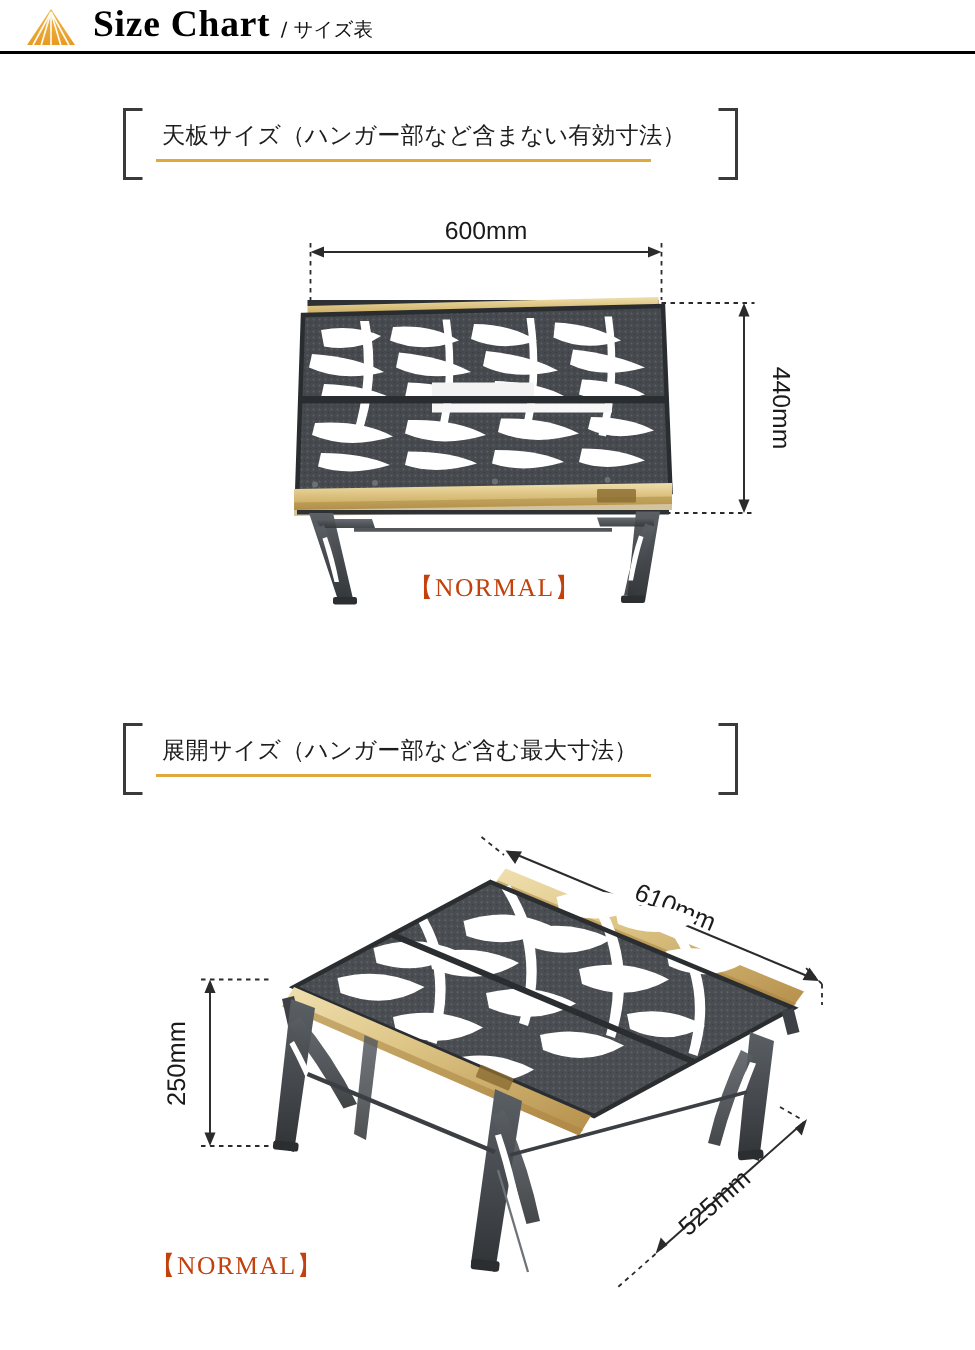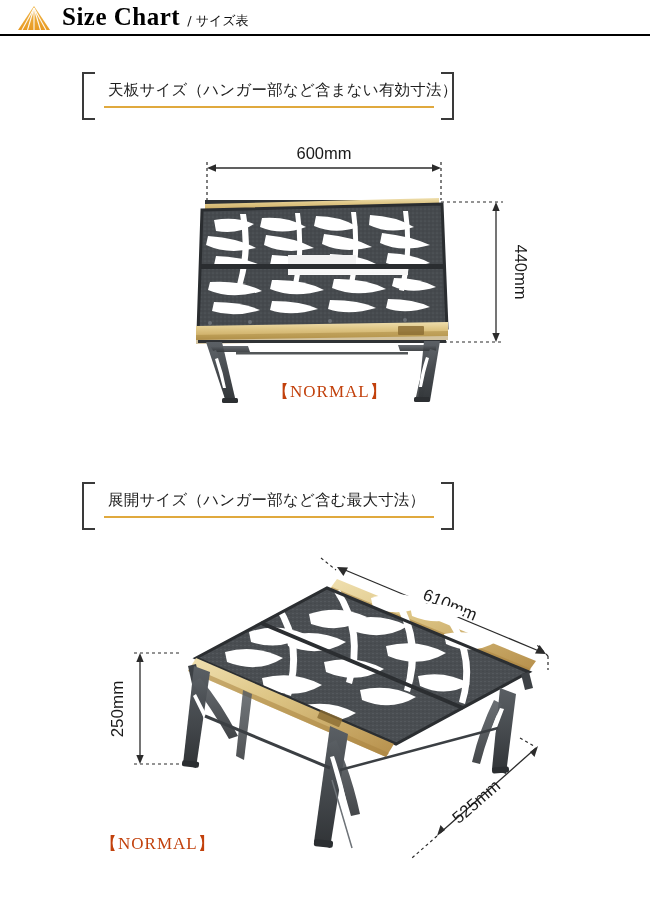--- a/index.html
+++ b/index.html
@@ -17,21 +17,21 @@
     font-size:25px;font-weight:700;letter-spacing:.5px;color:#000;
     line-height:30px;
   }
   .title-sub{
     font-size:13px;color:#111;margin-left:7px;line-height:30px;
     font-family:"DejaVu Sans",sans-serif;
   }
   .header-rule{position:absolute;left:0;top:34px;width:650px;height:2px;background:#000;}
 
   
-  .section-head{position:absolute;height:48px;}
+  .section-head{position:absolute;height:48px;padding-left:38px;}
   .brk{position:absolute;top:0;width:13px;height:48px;}
   .brk::before,.brk::after,.brk>i{content:"";position:absolute;background:#3a3a3a;}
   .brk-l>i{left:0;top:0;width:2px;height:48px;}
   .brk-l::before{left:0;top:0;width:13px;height:2px;}
   .brk-l::after{left:0;bottom:0;width:13px;height:2px;}
   .brk-r>i{right:0;top:0;width:2px;height:48px;}
   .brk-r::before{right:0;top:0;width:13px;height:2px;}
   .brk-r::after{right:0;bottom:0;width:13px;height:2px;}
   .sec-label{
     position:absolute;left:26px;top:8px;

